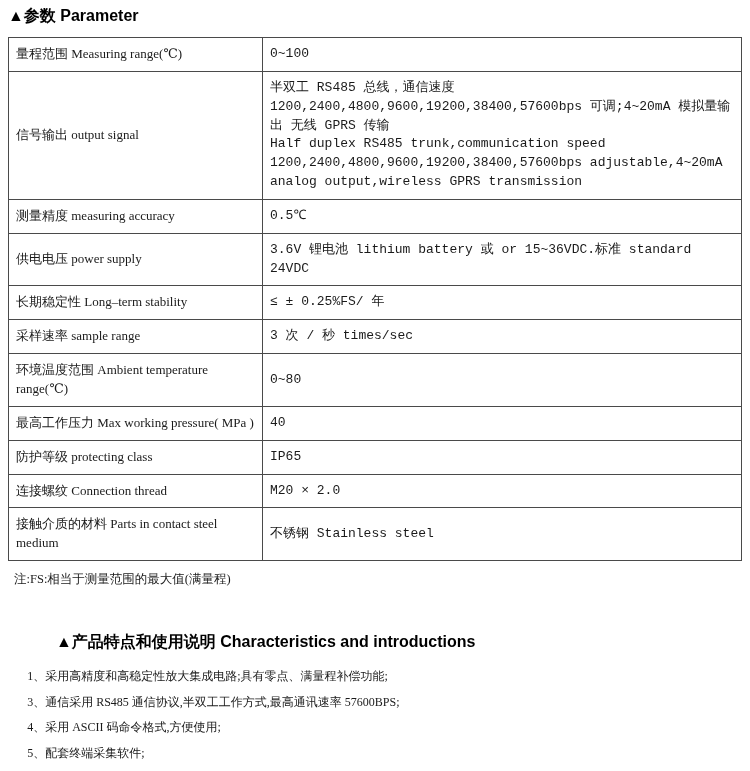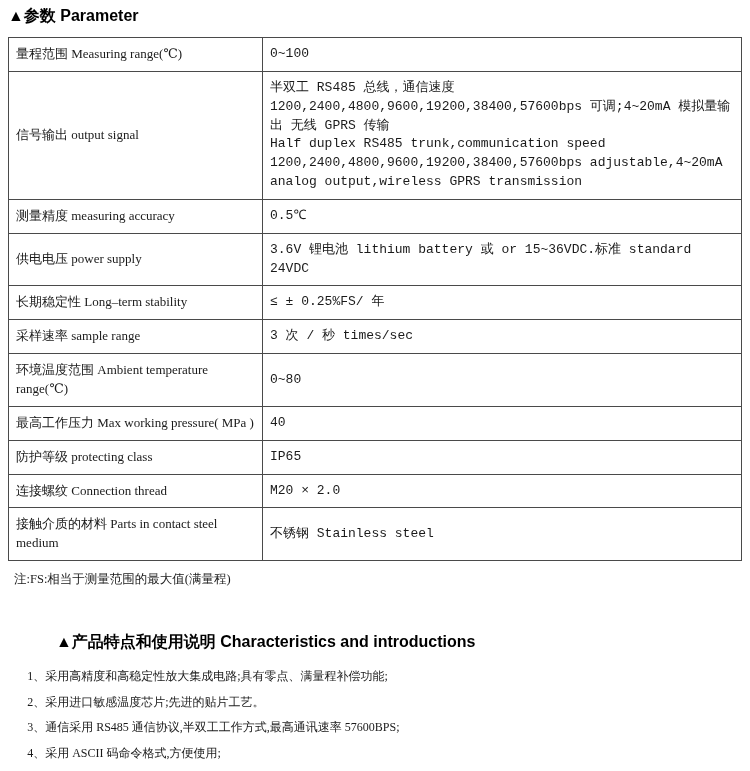--- a/index.html
+++ b/index.html
@@ -111,19 +111,18 @@
         </tr>
       </tbody>
   </table>
 
   <p class="note">注:FS:相当于测量范围的最大值(满量程)</p>
 
   <h1 class="section-title section2">▲产品特点和使用说明 Characteristics and introductions</h1>
 
   <div class="features">
       <p class="feature-item">1、采用高精度和高稳定性放大集成电路;具有零点、满量程补偿功能;</p>
-      <p class="feature-item">2、采用进口敏感温度芯片;先进的贴片工艺。</p>
       <p class="feature-item">3、通信采用 RS485 通信协议,半双工工作方式,最高通讯速率 57600BPS;</p>
       <p class="feature-item">4、采用 ASCII 码命令格式,方便使用;</p>
       <p class="feature-item">5、配套终端采集软件;</p>
     </div>
 
 </div>
 
 </body></html>

